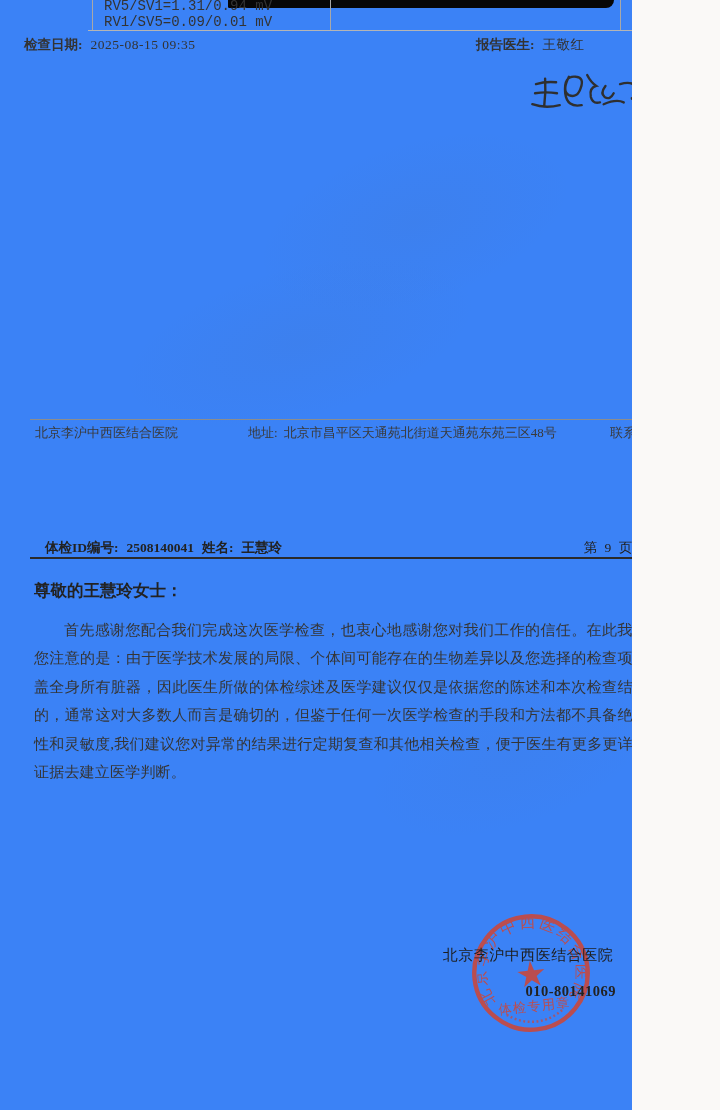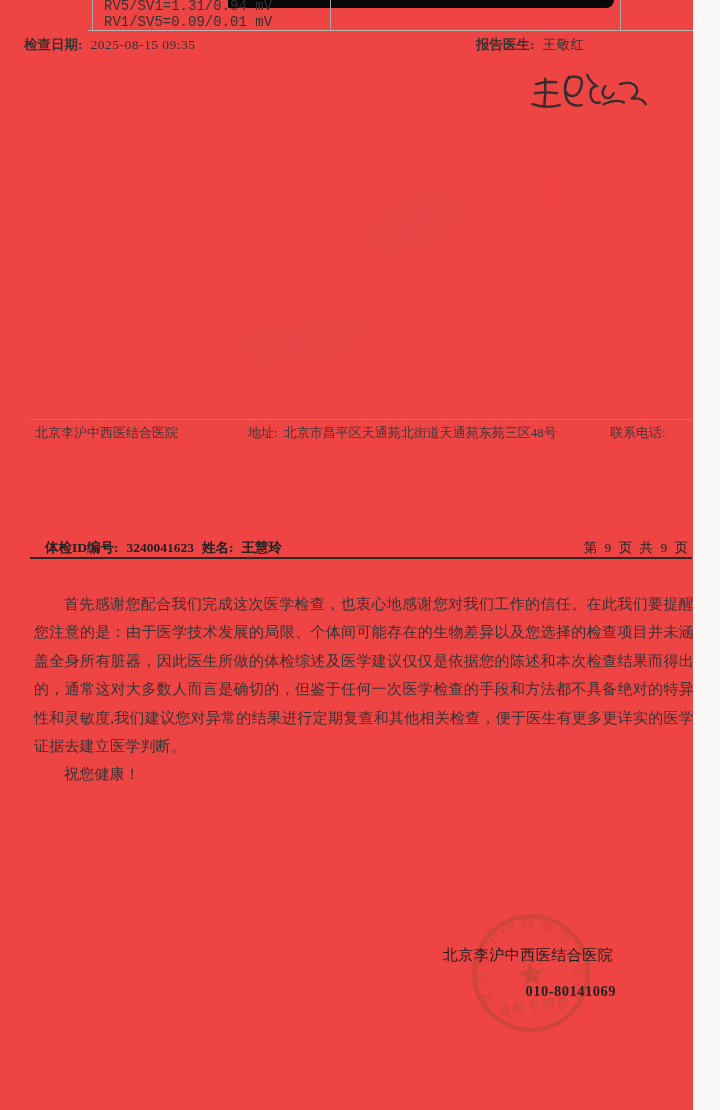--- a/index.html
+++ b/index.html
@@ -1,16 +1,16 @@
 <!DOCTYPE html>
 <html><head>
 <meta charset="utf-8">
 <style>
   html,body{margin:0;padding:0;background:#faf9f7;}
-  .page{position:relative;width:693px;height:1110px;background:#ef4444;overflow:hidden;
+  .page{position:relative;width:632px;height:1110px;background:#3b82f6;overflow:hidden;
         font-family:"Liberation Serif", serif;color:#2e2e2e;}
 
   
   .black-bar{position:absolute;left:228px;top:0;width:386px;height:8px;background:#070707;
              border-radius:0 0 18px 3px;}
   .vline{position:absolute;top:0;width:1px;height:31px;background:#a8a8a8;}
   .vline.v1{left:92px}.vline.v2{left:330px}.vline.v3{left:620px}
   .hline-table{position:absolute;left:88px;top:30px;width:625px;height:1px;background:#b5b5b5;}
   .ecg-values{position:absolute;left:104px;top:-2px;font-family:"Liberation Mono", monospace;
               font-size:14px;line-height:16px;color:#333;white-space:nowrap;}
@@ -105,29 +105,29 @@
   <div class="footer-row">
     <span class="footer-hospital">北京李沪中西医结合医院</span>
     <span class="footer-address">
       <span class="lbl">地址:</span><span>北京市昌平区天通苑北街道天通苑东苑三区48号</span>
     </span>
     <span class="footer-phone">联系电话:</span>
   </div>
 
   <div class="rep-row">
     <span class="rep-left">
-      <span>体检ID编号:</span><span>3240041623</span><span class="name-lbl">姓名:</span><span>王慧玲</span>
+      <span>体检ID编号:</span><span>2508140041</span><span class="name-lbl">姓名:</span><span>王慧玲</span>
     </span>
     <span class="rep-page">第 9 页 共 9 页</span>
   </div>
   <div class="rep-rule"></div>
 
   <div class="letter">
+    <div class="greeting">尊敬的王慧玲女士：</div>
     <p class="p1">首先感谢您配合我们完成这次医学检查，也衷心地感谢您对我们工作的信任。在此我们要提醒您注意的是：由于医学技术发展的局限、个体间可能存在的生物差异以及您选择的检查项目并未涵盖全身所有脏器，因此医生所做的体检综述及医学建议仅仅是依据您的陈述和本次检查结果而得出的，通常这对大多数人而言是确切的，但鉴于任何一次医学检查的手段和方法都不具备绝对的特异性和灵敏度,我们建议您对异常的结果进行定期复查和其他相关检查，便于医生有更多更详实的医学证据去建立医学判断。</p>
-    <p class="closing">祝您健康！</p>
   </div>
 
   <svg class="seal" viewBox="0 0 200 200">
     <g transform="rotate(-6 100 100)" fill="#cc4639" stroke="none">
       <circle cx="100" cy="100" r="90" fill="none" stroke="#cc4639" stroke-width="7"></circle>
       <defs>
         <path id="sealArcTop" d="M 41,141 A 72,72 0 1 1 159,141" fill="none"></path>
       </defs>
       <text font-size="25" letter-spacing="4" fill="#cc4639" font-family="Liberation Serif, serif">
         <textPath href="#sealArcTop" startOffset="2">北京李沪中西医结合医院</textPath>

